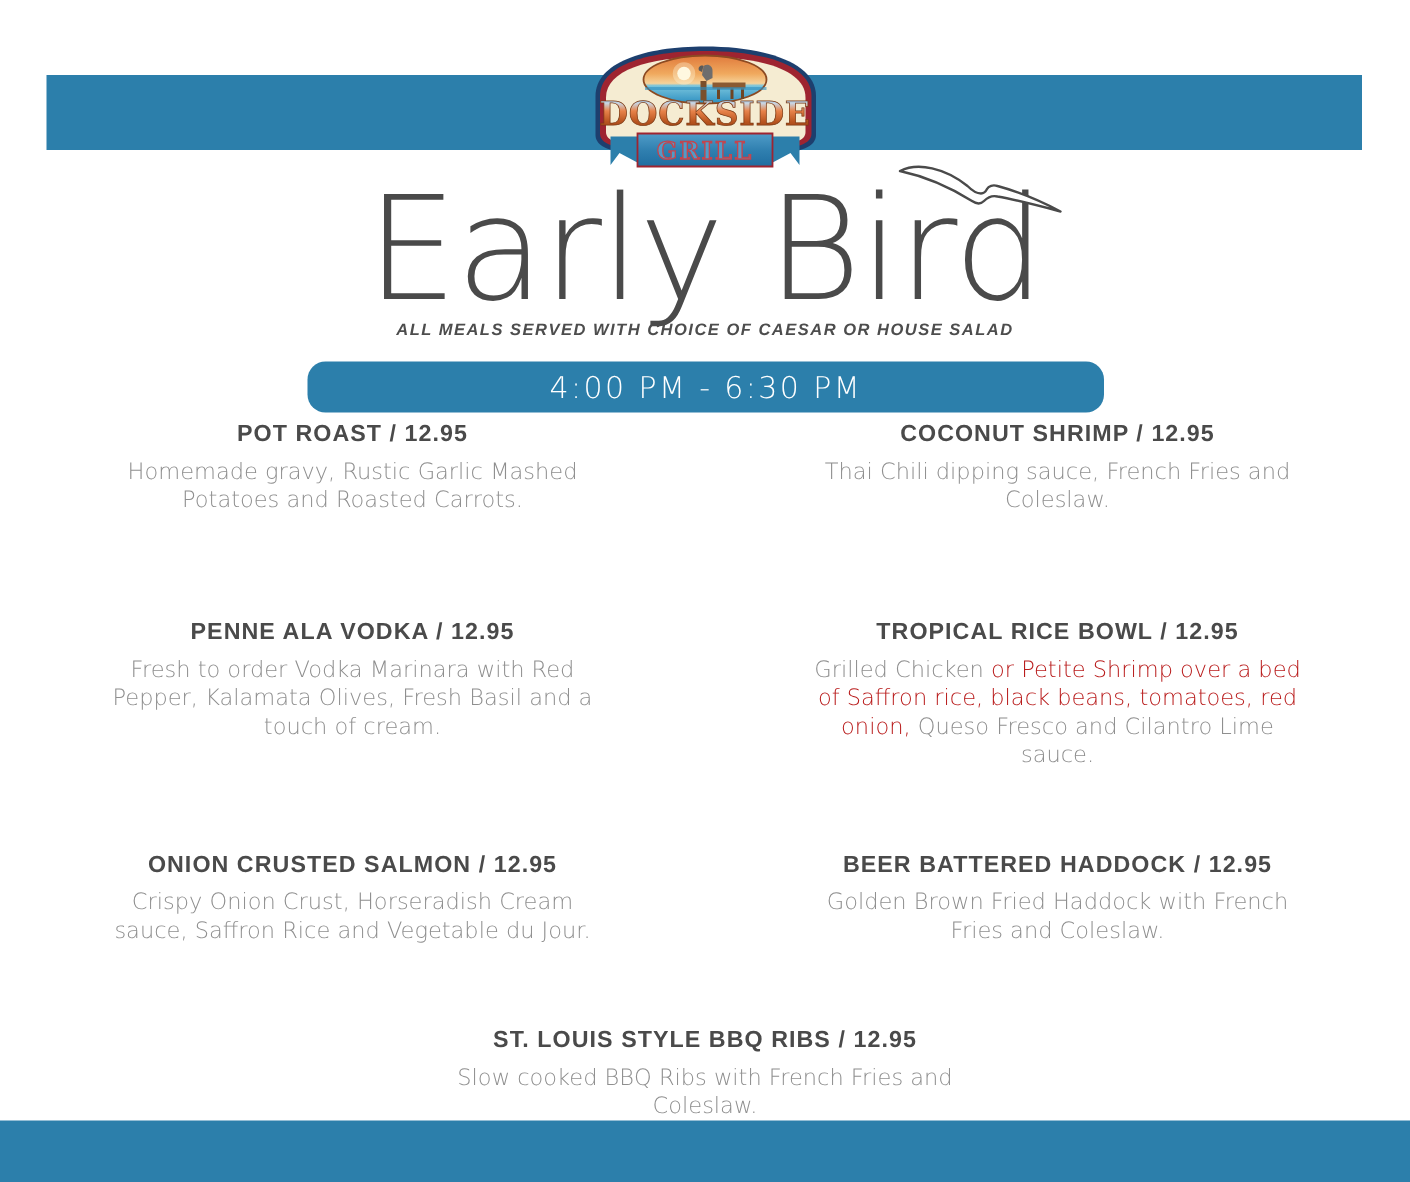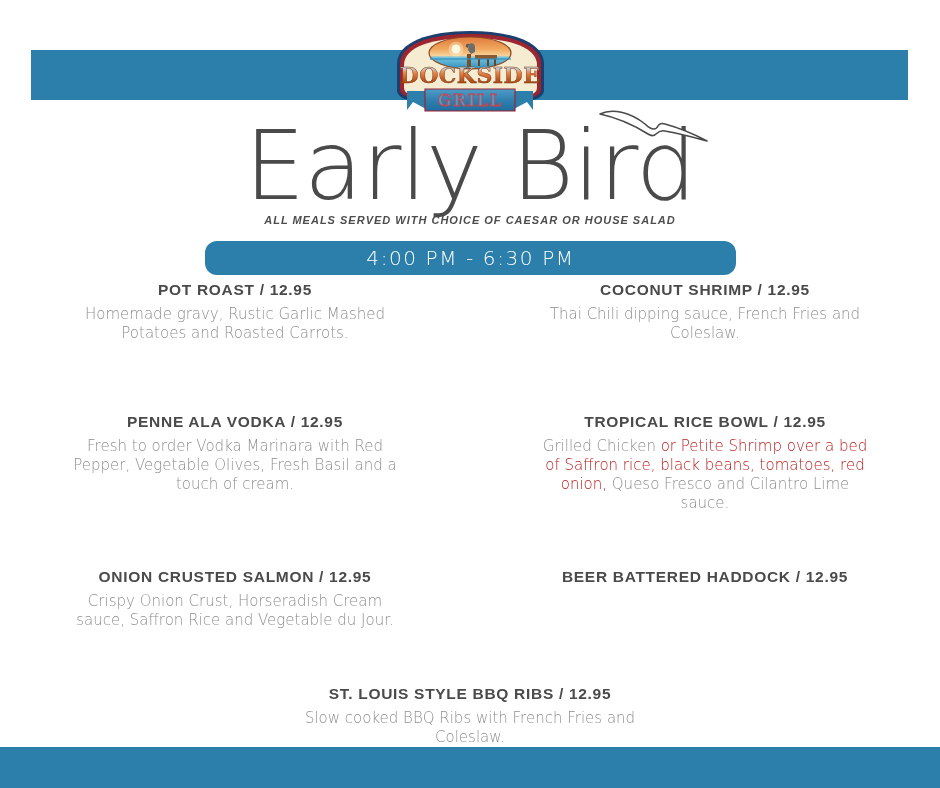--- a/index.html
+++ b/index.html
@@ -241,37 +241,38 @@
       <p class="item-name">COCONUT SHRIMP / 12.95</p>
       <p class="item-desc">Thai Chili dipping sauce, French Fries and Coleslaw.</p>
     </div>
   </div>
 
   <div class="row-gap-1"></div>
 
   <div class="menu-row">
     <div class="menu-col">
       <p class="item-name">PENNE ALA VODKA / 12.95</p>
-      <p class="item-desc">Fresh to order Vodka Marinara with Red Pepper, Vegetable Olives, Fresh Basil and a touch of cream.</p>
+      <p class="item-desc">Fresh to order Vodka Marinara with Red Pepper, Kalamata Olives, Fresh Basil and a touch of cream.</p>
     </div>
     <div class="menu-col">
       <p class="item-name">TROPICAL RICE BOWL / 12.95</p>
       <p class="item-desc"><span>Grilled Chicken </span><span class="dark">or Petite Shrimp over a bed of Saffron rice, black beans, tomatoes, red onion, </span><span>Queso Fresco and Cilantro Lime sauce.</span></p>
     </div>
   </div>
 
   <div class="row-gap-2"></div>
 
   <div class="menu-row">
     <div class="menu-col">
       <p class="item-name">ONION CRUSTED SALMON / 12.95</p>
       <p class="item-desc">Crispy Onion Crust, Horseradish Cream sauce, Saffron Rice and Vegetable du Jour.</p>
     </div>
     <div class="menu-col">
       <p class="item-name">BEER BATTERED HADDOCK / 12.95</p>
+      <p class="item-desc">Golden Brown Fried Haddock with French Fries and Coleslaw.</p>
     </div>
   </div>
 
   <div class="row-gap-3"></div>
 
   <div class="menu-row single">
     <div class="menu-col center-only">
       <p class="item-name">ST. LOUIS STYLE BBQ RIBS / 12.95</p>
       <p class="item-desc">Slow cooked BBQ Ribs with French Fries and Coleslaw.</p>
     </div>

